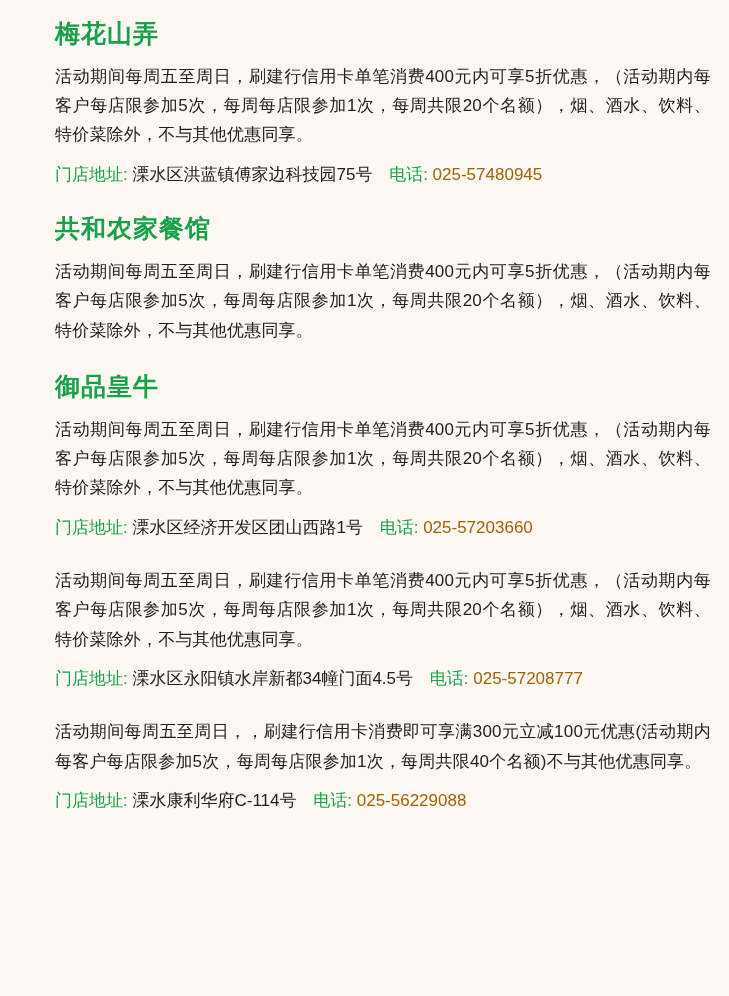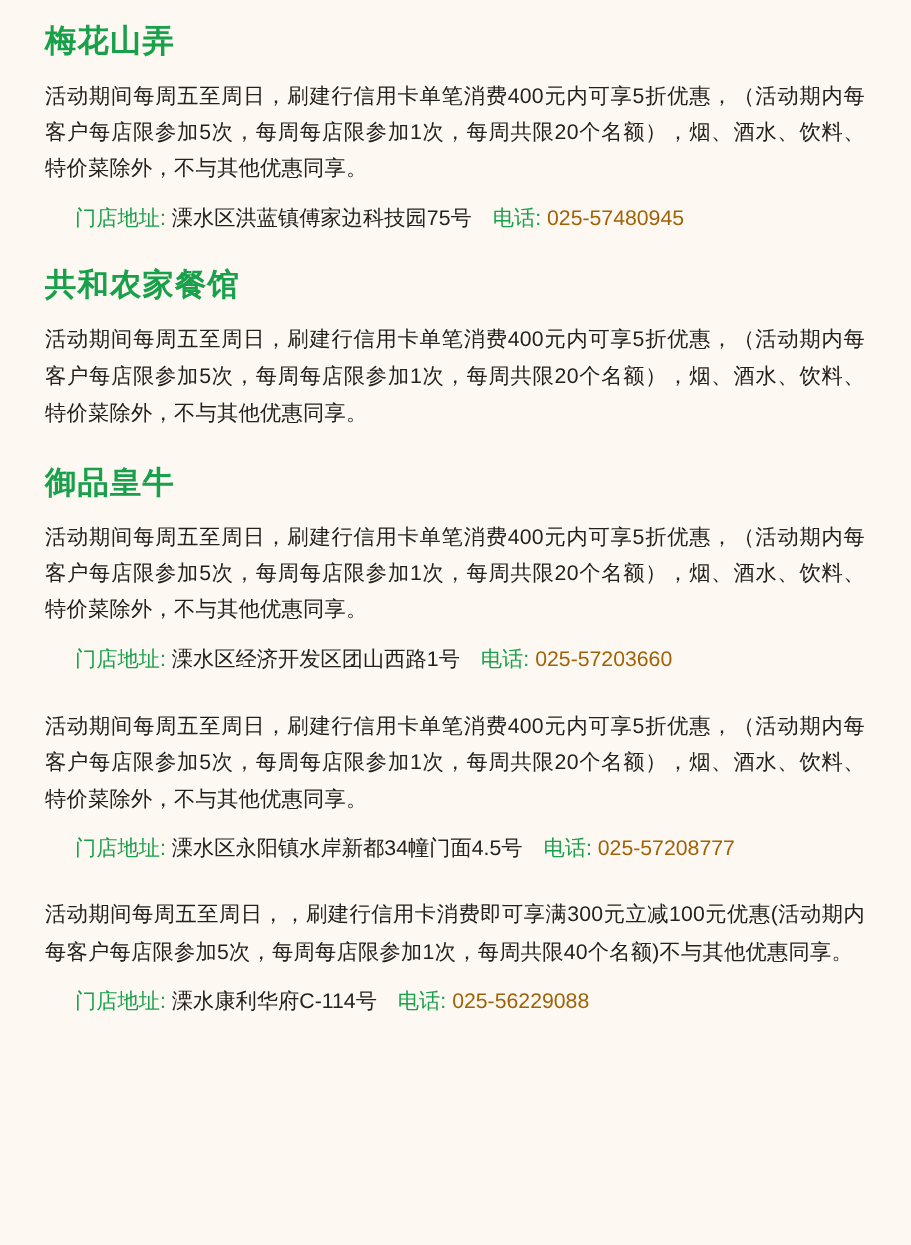--- a/index.html
+++ b/index.html
@@ -16,21 +16,21 @@
   }
   
   .page {
     position: absolute;
     left: 0;
     top: 0;
     width: 729px;
     height: 996px;
     background: #fdf8f2;
     box-sizing: border-box;
-    padding: 18px 30px 0 36px;
+    padding: 18px 30px 0 55px;
   }
   .edge-left {
     position: absolute;
     left: 0;
     top: 0;
     width: 7px;
     height: 996px;
     background: #f6e7d8;
   }
   .edge-right {
@@ -62,21 +62,20 @@
     width: 656px;
   }
   .entry-footer {
     font-size: 17px;
     line-height: 1.5;
     margin: 0;
     white-space: nowrap;
   }
   .label-addr {
     color: #18a04a;
-    margin-left: 24px;
   }
   .val-addr {
     color: #23201d;
   }
   .label-tel {
     color: #18a04a;
     margin-left: 12px;
   }
   .val-tel {
     color: #a16207;

